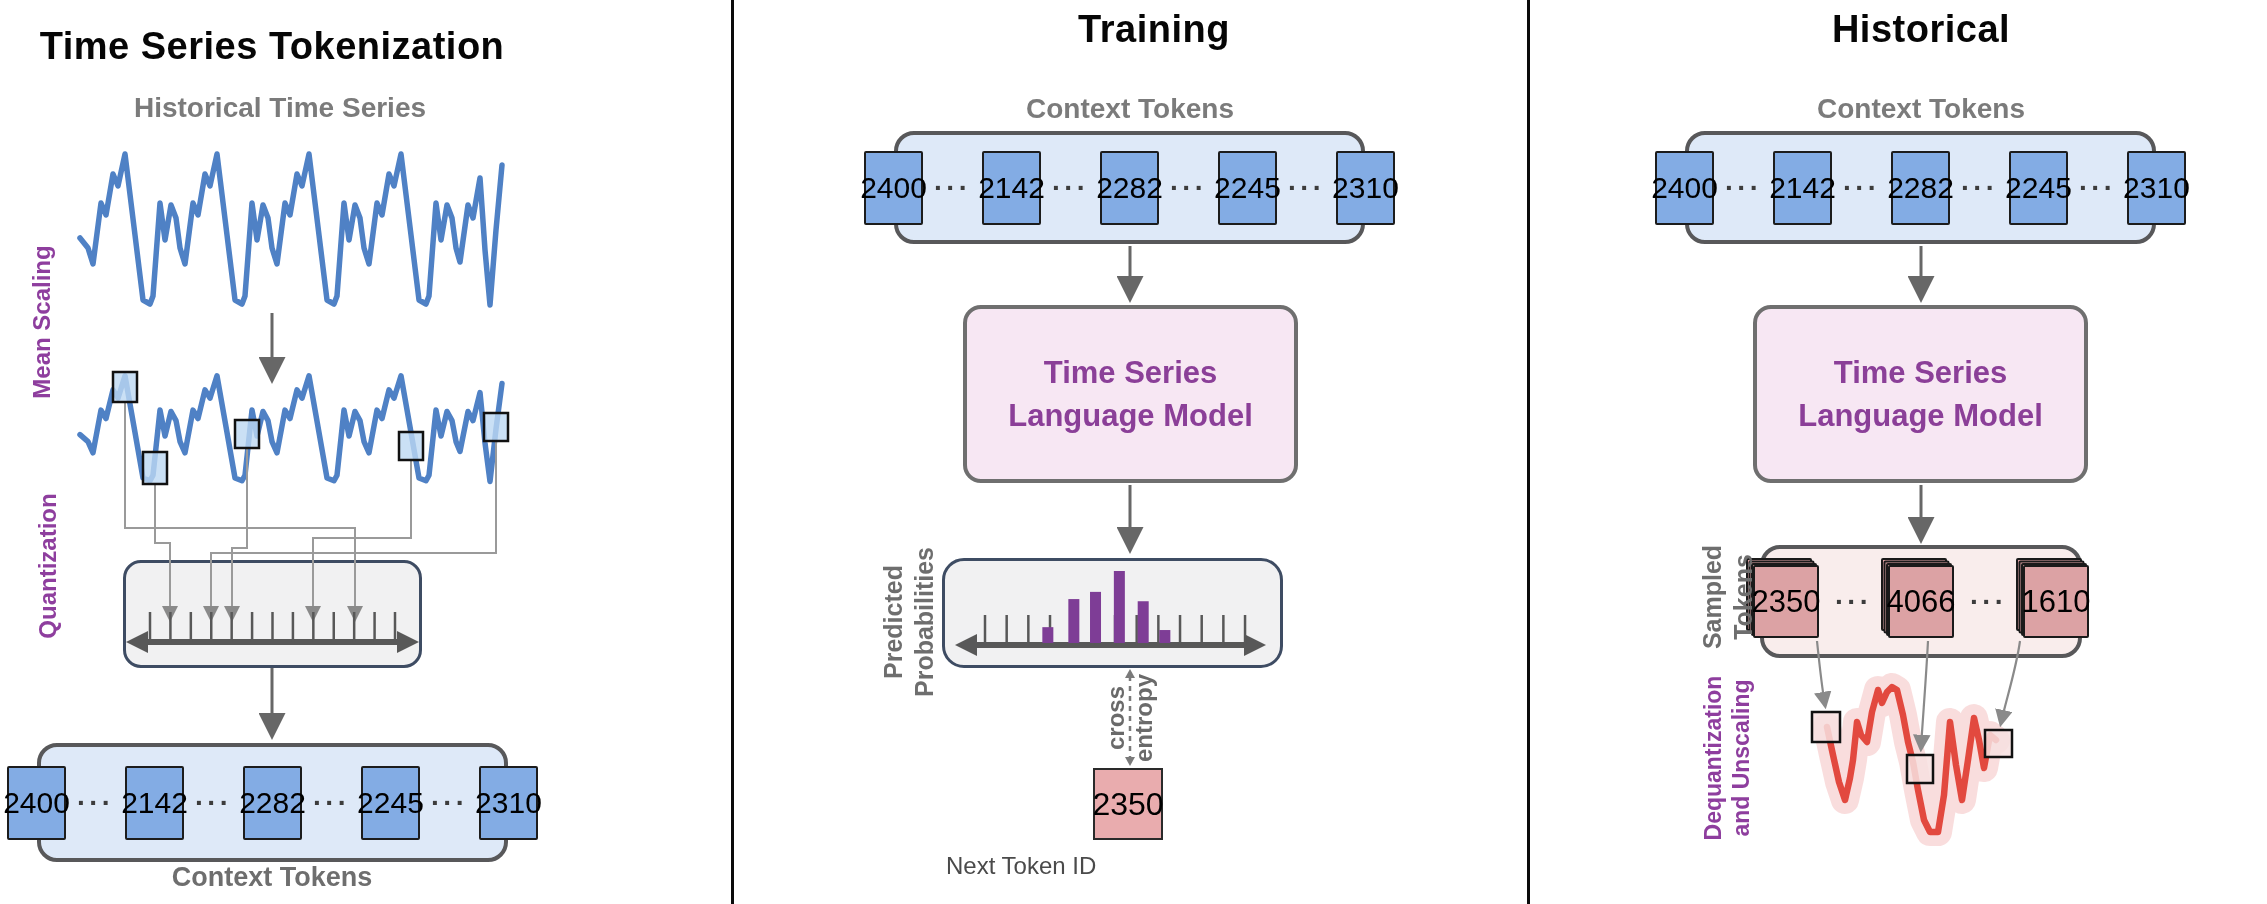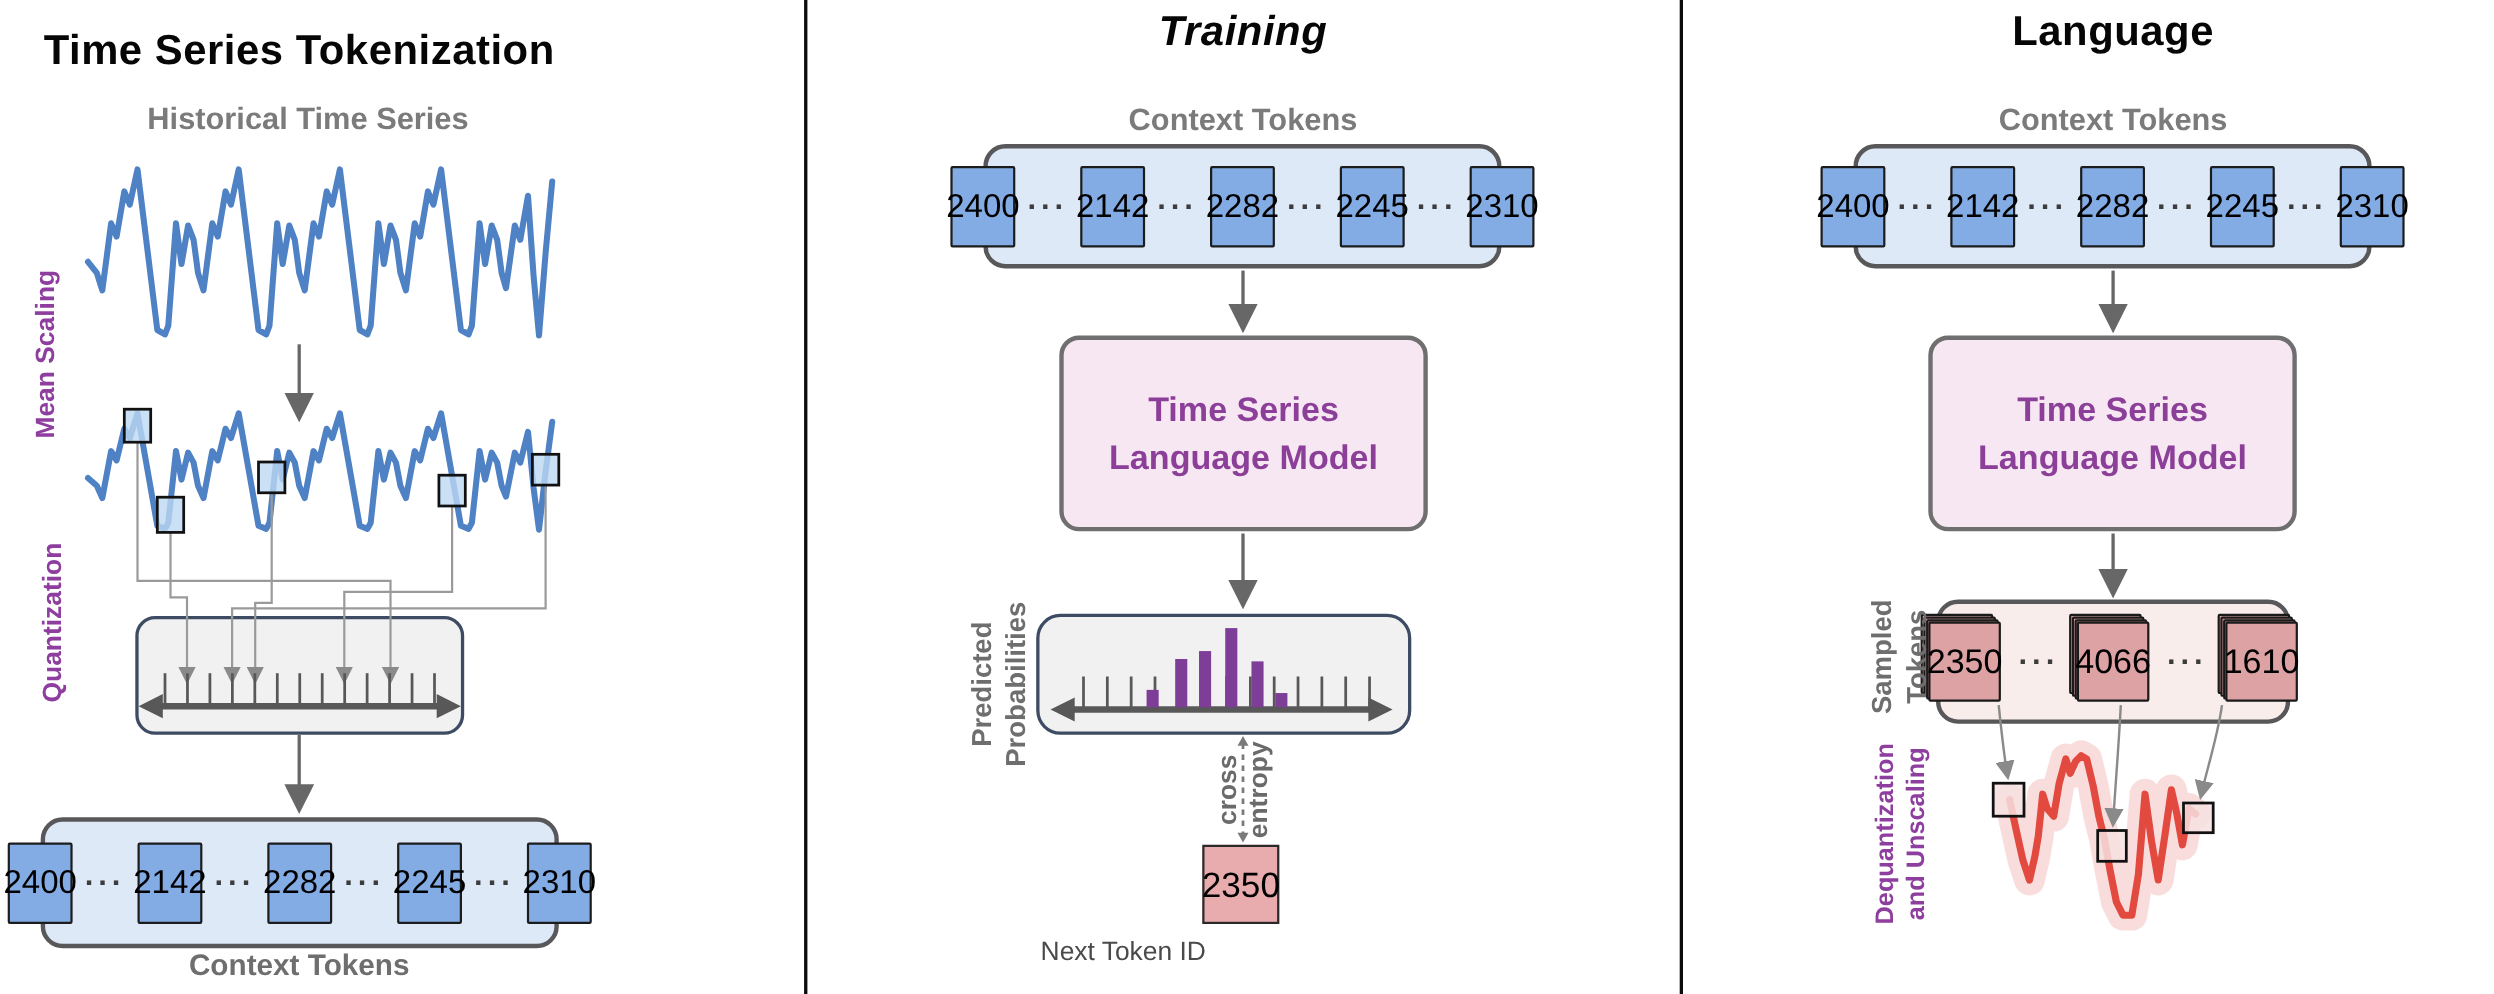--- a/index.html
+++ b/index.html
@@ -122,21 +122,21 @@
       <div class="token-box">2142</div>
       <span class="ellipsis">···</span>
       <div class="token-box">2282</div>
       <span class="ellipsis">···</span>
       <div class="token-box">2245</div>
       <span class="ellipsis">···</span>
       <div class="token-box">2310</div>
     </div>
   <div class="txt caption" style="left:22px;top:862px;width:500px;">Context Tokens</div>
 
-  <div class="txt panel-title" style="left:880px;top:8px;width:500px;font-style:italic;">Training</div>
+  <div class="txt panel-title" style="left:904px;top:8px;width:500px;">Training</div>
   <div class="txt section-label" style="left:880px;top:93px;width:500px;">Context Tokens</div>
 
   <div class="token-container" style="left:894px;top:131px;width:471px;height:113px;">
       <div class="token-box">2400</div>
       <span class="ellipsis">···</span>
       <div class="token-box">2142</div>
       <span class="ellipsis">···</span>
       <div class="token-box">2282</div>
       <span class="ellipsis">···</span>
       <div class="token-box">2245</div>
@@ -197,21 +197,21 @@
         <rect x="381.85400000000004" y="571" width="11" height="72"></rect>
         <rect x="405.69100000000003" y="601.24" width="11" height="41.76"></rect>
         <rect x="427.361" y="630.04" width="11" height="12.959999999999999"></rect>
       </g>
 
     <line x1="398" y1="676" x2="398" y2="760" stroke="#7a7a7a" stroke-width="2.5" stroke-dasharray="5 5"></line>
     <polygon points="398,669 393,678 403,678" fill="#7a7a7a"></polygon>
     <polygon points="398,766 393,757 403,757" fill="#7a7a7a"></polygon>
   </svg>
 
-  <div class="txt panel-title" style="left:1671px;top:8px;width:500px;">Language</div>
+  <div class="txt panel-title" style="left:1671px;top:8px;width:500px;">Historical</div>
   <div class="txt section-label" style="left:1671px;top:93px;width:500px;">Context Tokens</div>
 
   <div class="token-container" style="left:1685px;top:131px;width:471px;height:113px;">
       <div class="token-box">2400</div>
       <span class="ellipsis">···</span>
       <div class="token-box">2142</div>
       <span class="ellipsis">···</span>
       <div class="token-box">2282</div>
       <span class="ellipsis">···</span>
       <div class="token-box">2245</div>

